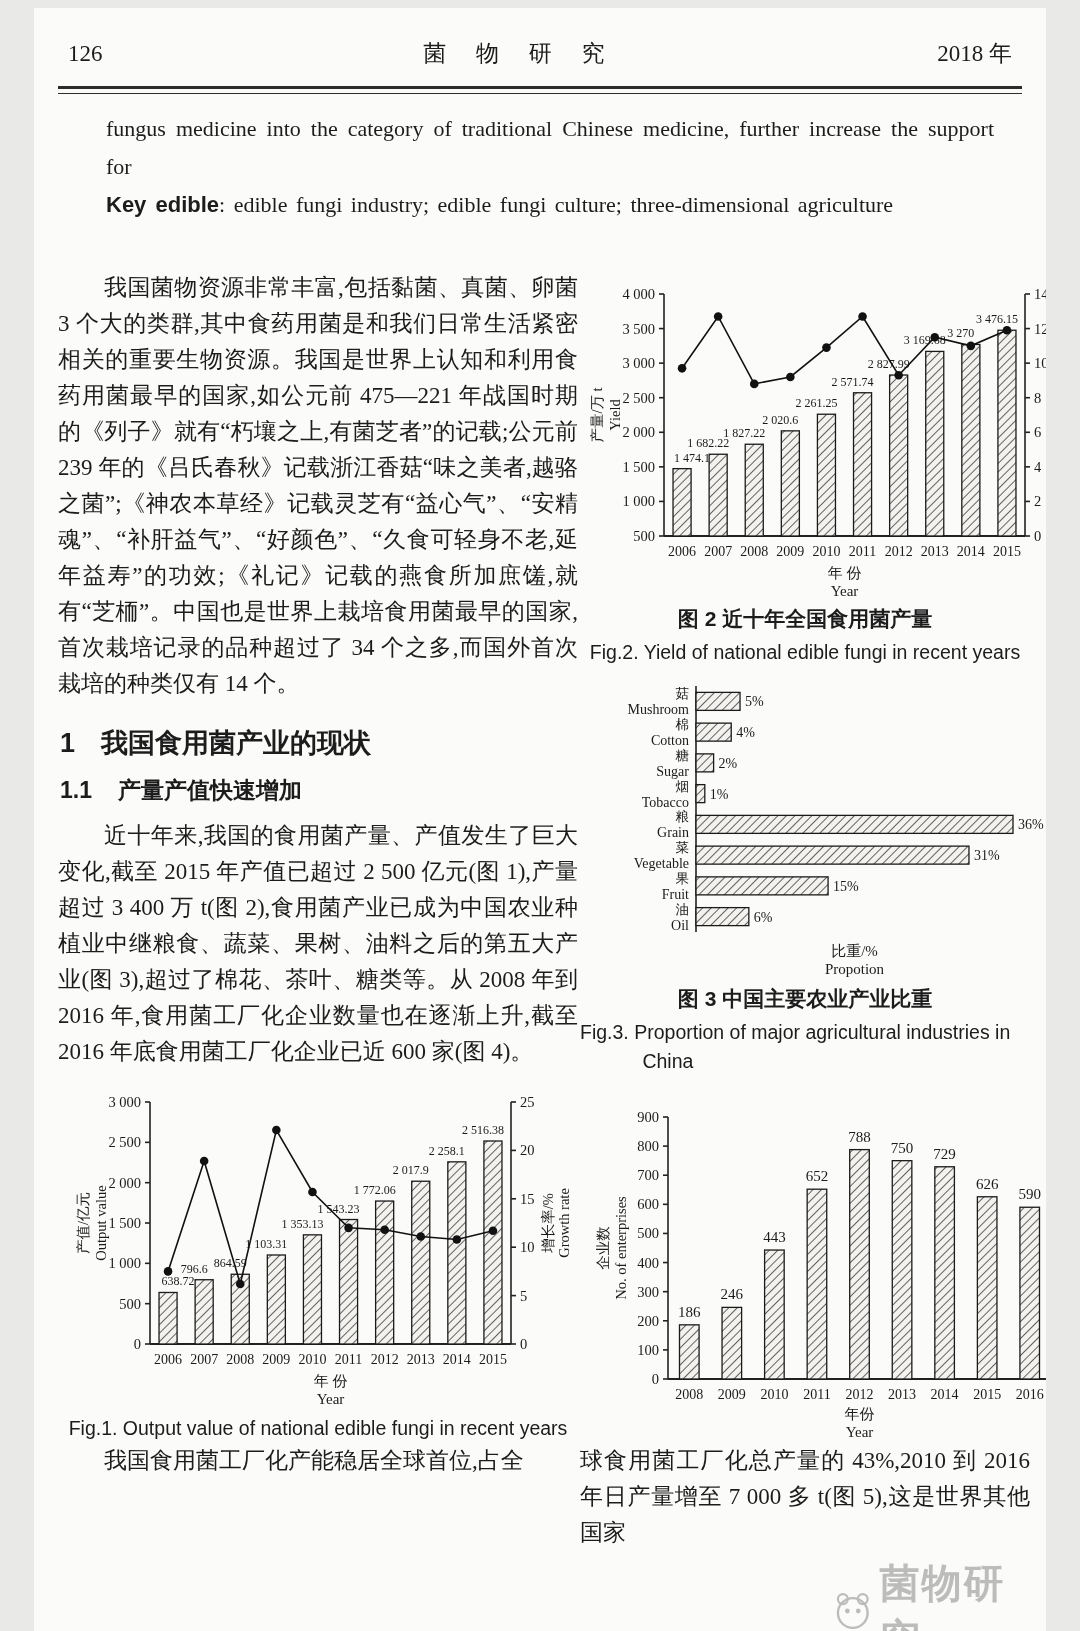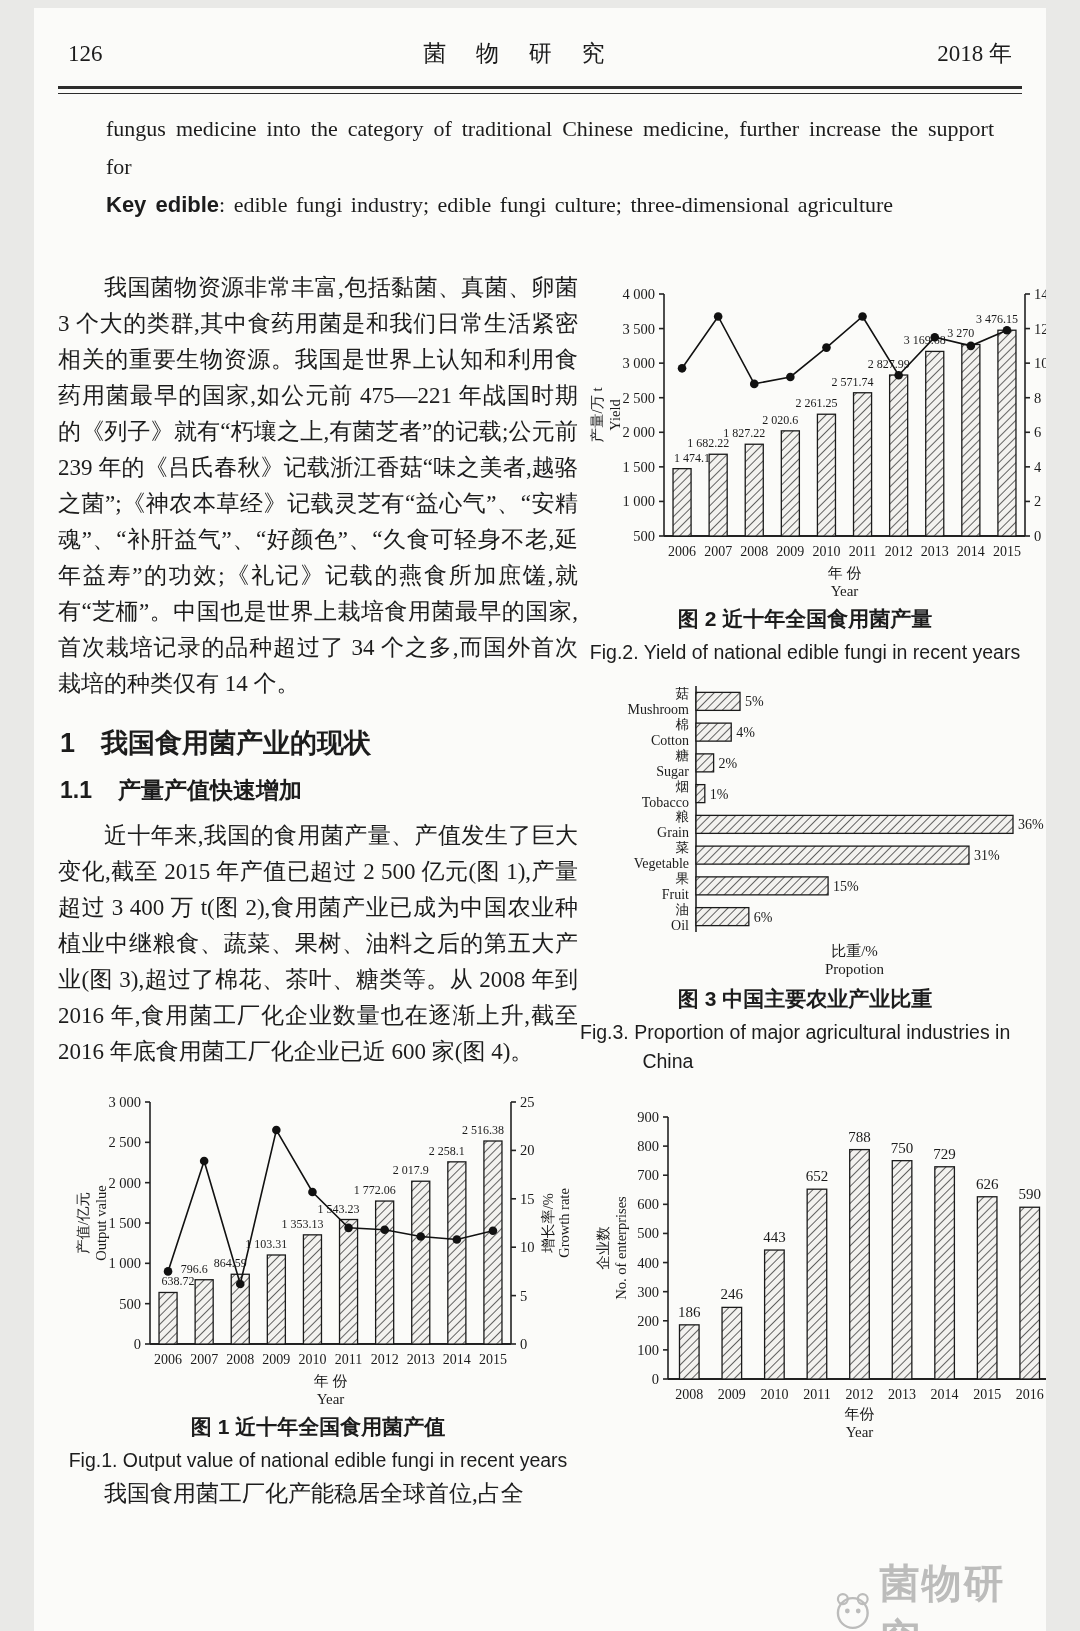--- a/index.html
+++ b/index.html
@@ -140,21 +140,20 @@
             <circle cx="354.75000000000006" cy="158.55200000000002" r="4.3" fill="#111"></circle>
             <circle cx="390.85" cy="161.456" r="4.3" fill="#111"></circle>
             <circle cx="426.95000000000005" cy="152.74400000000003" r="4.3" fill="#111"></circle>
             <text x="264.5" y="308" font-size="15" fill="#1b1b1b" text-anchor="middle" font-family="'Liberation Serif','DejaVu Serif',serif">年 份</text>
             <text x="264.5" y="326" font-size="15" fill="#1b1b1b" text-anchor="middle" font-family="'Liberation Serif','DejaVu Serif',serif">Year</text>
             <text x="22" y="145" font-size="14.5" fill="#1b1b1b" text-anchor="middle" font-family="'Liberation Serif','DejaVu Serif',serif" transform="rotate(-90 22 145)">产值/亿元</text>
             <text x="40" y="145" font-size="14.5" fill="#1b1b1b" text-anchor="middle" font-family="'Liberation Serif','DejaVu Serif',serif" transform="rotate(-90 40 145)">Output value</text>
             <text x="487" y="145" font-size="14.5" fill="#1b1b1b" text-anchor="middle" font-family="'Liberation Serif','DejaVu Serif',serif" transform="rotate(-90 487 145)">增长率/%</text>
             <text x="503" y="145" font-size="14.5" fill="#1b1b1b" text-anchor="middle" font-family="'Liberation Serif','DejaVu Serif',serif" transform="rotate(-90 503 145)">Growth rate</text>
           </svg>
-        <figcaption class="capzh">图 1  近十年全国食用菌产值</figcaption>
         <figcaption class="capen">Fig.1. Output value of national edible fungi in recent years</figcaption>
       </figure>
 
       <p class="zh ind closing">我国食用菌工厂化产能稳居全球首位,占全</p>
     </div>
 
     <div class="colR">
       <figure>
         <svg id="c-fig2" width="505" height="332">
             <defs>
@@ -355,20 +354,21 @@
             <rect x="439.93444444444447" y="116.24444444444444" width="19.575555555555557" height="171.75555555555556" fill="url(#hf4)" stroke="#1a1a1a" stroke-width="1.3"></rect>
             <text x="449.72222222222223" y="108.24444444444444" font-size="15" fill="#1b1b1b" text-anchor="middle" font-family="'Liberation Serif','DejaVu Serif',serif">590</text>
             <text x="449.72222222222223" y="308" font-size="14" fill="#1b1b1b" text-anchor="middle" font-family="'Liberation Serif','DejaVu Serif',serif">2016</text>
             <text x="279.5" y="328" font-size="15" fill="#1b1b1b" text-anchor="middle" font-family="'Liberation Serif','DejaVu Serif',serif">年份</text>
             <text x="279.5" y="346" font-size="15" fill="#1b1b1b" text-anchor="middle" font-family="'Liberation Serif','DejaVu Serif',serif">Year</text>
             <text x="28" y="157" font-size="14.5" fill="#1b1b1b" text-anchor="middle" font-family="'Liberation Serif','DejaVu Serif',serif" transform="rotate(-90 28 157)">企业数</text>
             <text x="46" y="157" font-size="14.5" fill="#1b1b1b" text-anchor="middle" font-family="'Liberation Serif','DejaVu Serif',serif" transform="rotate(-90 46 157)">No. of enterprises</text>
           </svg>
       </figure>
 
+      <p class="zh closing">球食用菌工厂化总产量的 43%,2010 到 2016 年日产量增至 7 000 多 t(图 5),这是世界其他国家</p>
     </div>
   </div>
 
   <div class="wm">
     <svg width="46" height="46" viewBox="0 0 46 46">
       <circle cx="23" cy="25" r="15" fill="none" stroke="#8f8f8f" stroke-width="2.4"></circle>
       <circle cx="13" cy="11" r="5" fill="none" stroke="#8f8f8f" stroke-width="2.2"></circle>
       <circle cx="33" cy="11" r="5" fill="none" stroke="#8f8f8f" stroke-width="2.2"></circle>
       <circle cx="17.5" cy="23" r="2.4" fill="#8f8f8f"></circle>
       <circle cx="28.5" cy="23" r="2.4" fill="#8f8f8f"></circle>

